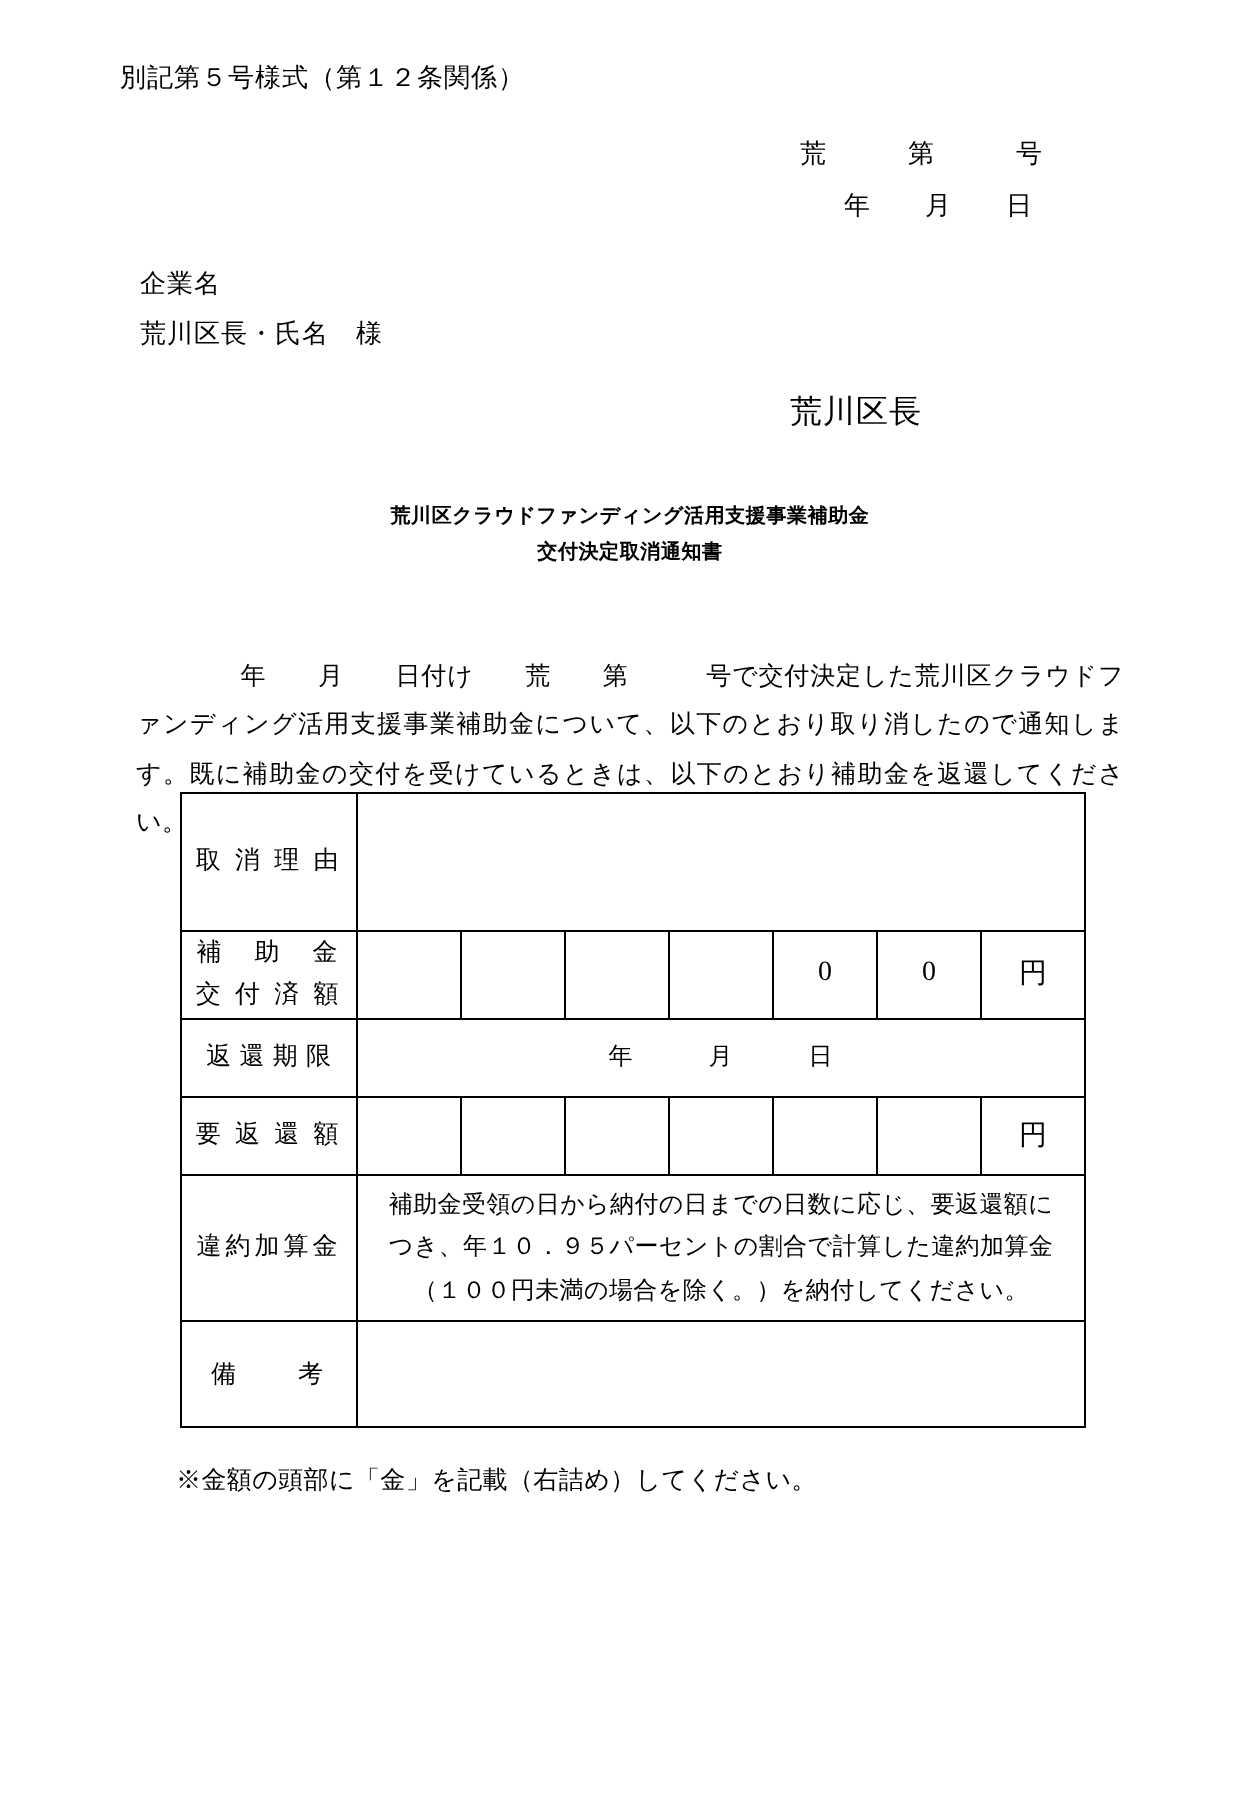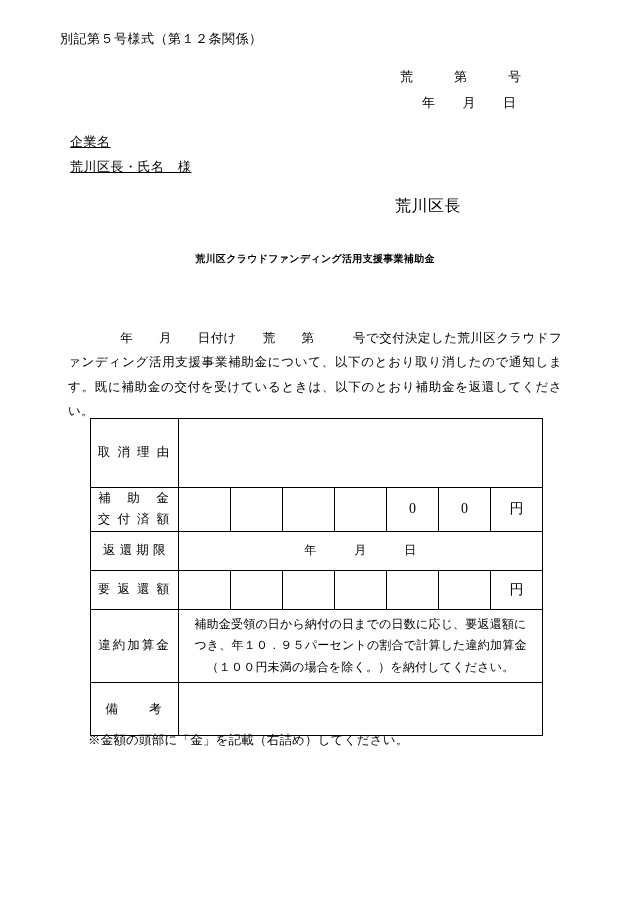--- a/index.html
+++ b/index.html
@@ -48,21 +48,20 @@
     padding-left: 22px;
   }
 
   .addressee {
     position: absolute;
     left: 70px;
     top: 130px;
     font-size: 13px;
     line-height: 1.9;
     letter-spacing: 0.5px;
-    text-decoration: underline;
   }
 
   .issuer {
     position: absolute;
     left: 395px;
     top: 196px;
     font-size: 16px;
     letter-spacing: 0.5px;
   }
 
@@ -90,21 +89,21 @@
     text-align: justify;
   }
   .body-text .indent {
     display: inline-block;
     width: 52px;
   }
 
   table.main {
     position: absolute;
     left: 90px;
-    top: 418px;
+    top: 396px;
     width: 452px;
     border-collapse: collapse;
     table-layout: fixed;
     font-size: 12px;
     border-radius: 32px;
   }
   table.main td {
     border: 1px solid #000000;
     padding: 0;
     vertical-align: middle;
@@ -171,20 +170,21 @@
 
   <div class="addressee">
     <div>企業名</div>
     <div>荒川区長・氏名　様</div>
   </div>
 
   <div class="issuer">荒川区長</div>
 
   <div class="title">
     <div>荒川区クラウドファンディング活用支援事業補助金</div>
+    <div>交付決定取消通知書</div>
   </div>
 
   <div class="body-text"><span class="indent"></span><span>年　　月　　日付け　　荒　　第　　　号で交付決定した荒川区クラウドファンディング活用支援事業補助金について、以下のとおり取り消したので通知します。既に補助金の交付を受けているときは、以下のとおり補助金を返還してください。</span></div>
 
   <table class="main">
     <colgroup>
       <col style="width:88px">
       <col style="width:52px">
       <col style="width:52px">
       <col style="width:52px">

